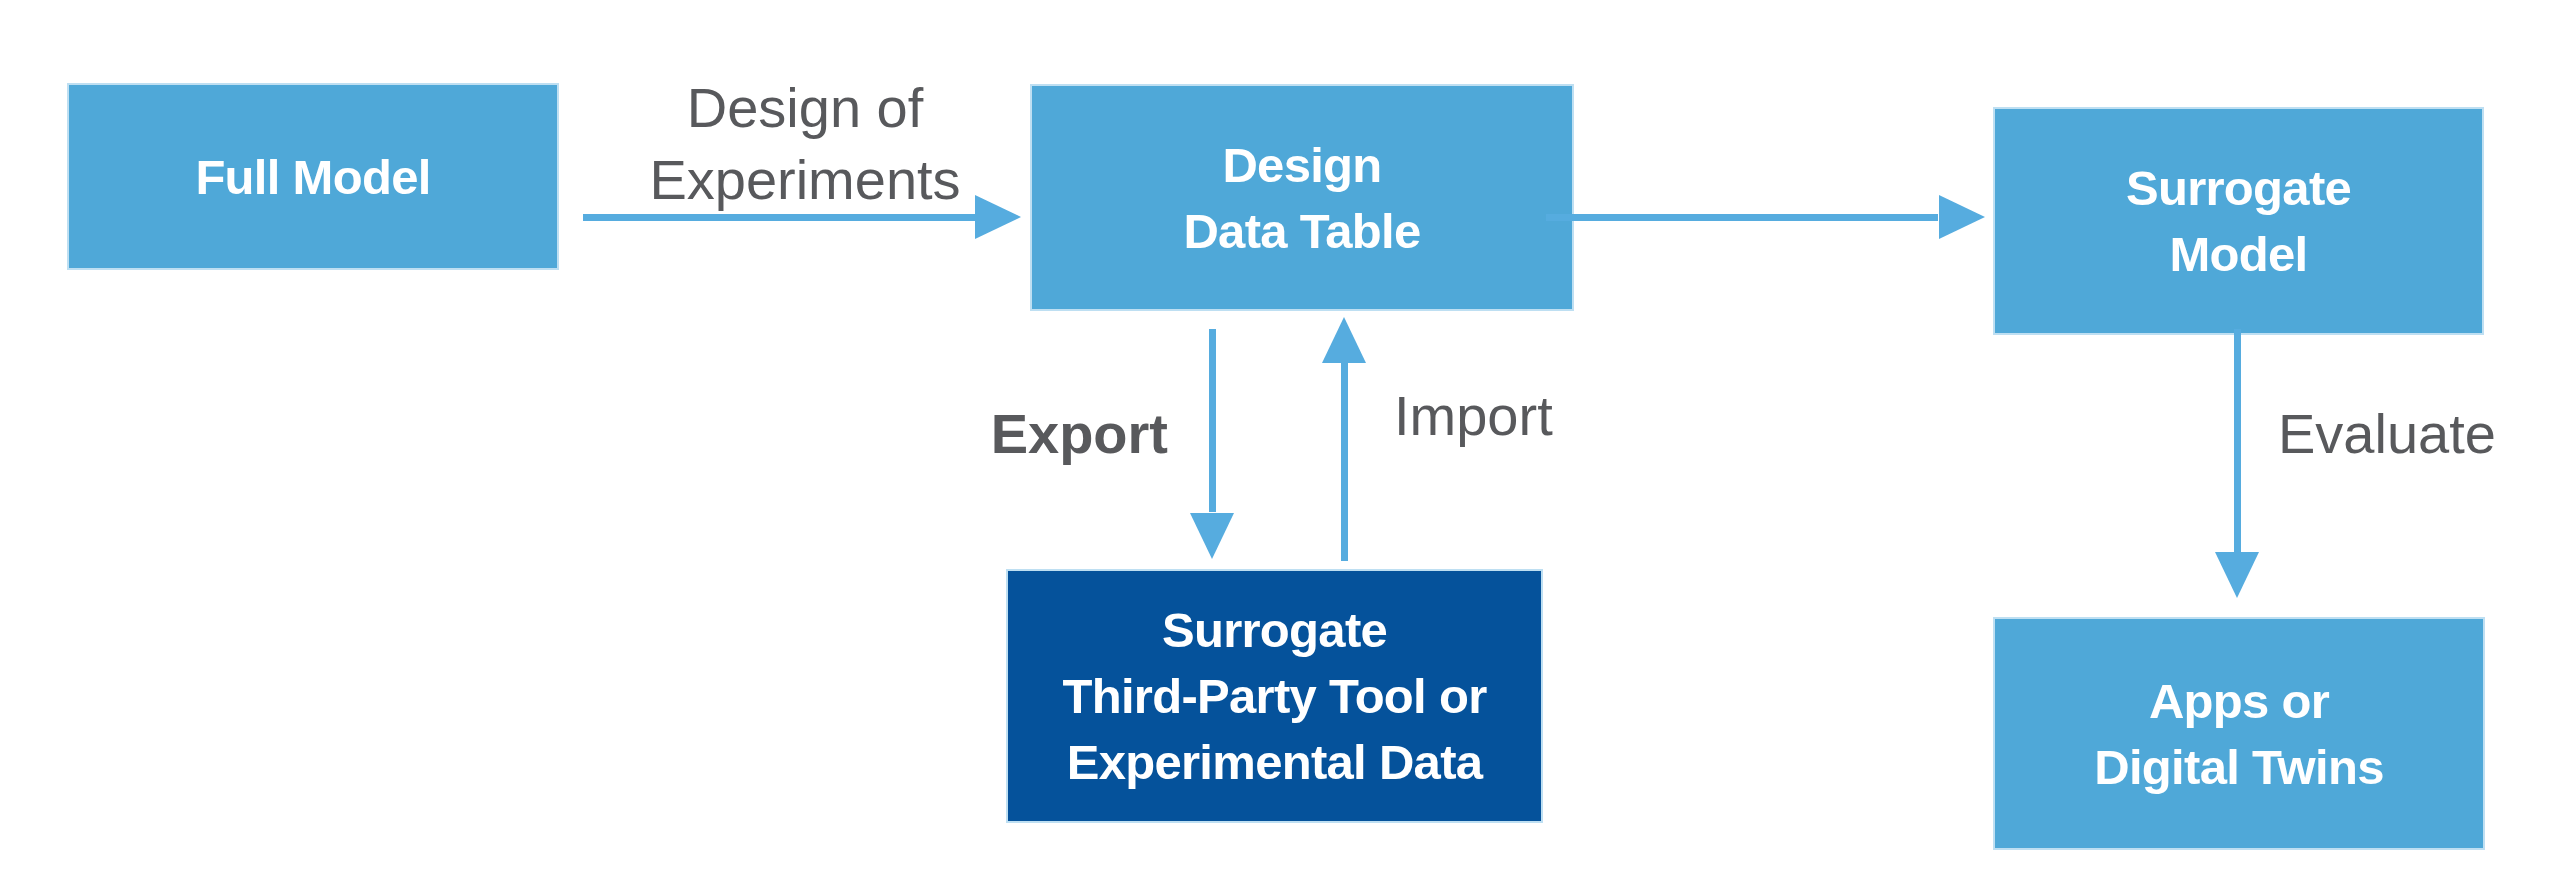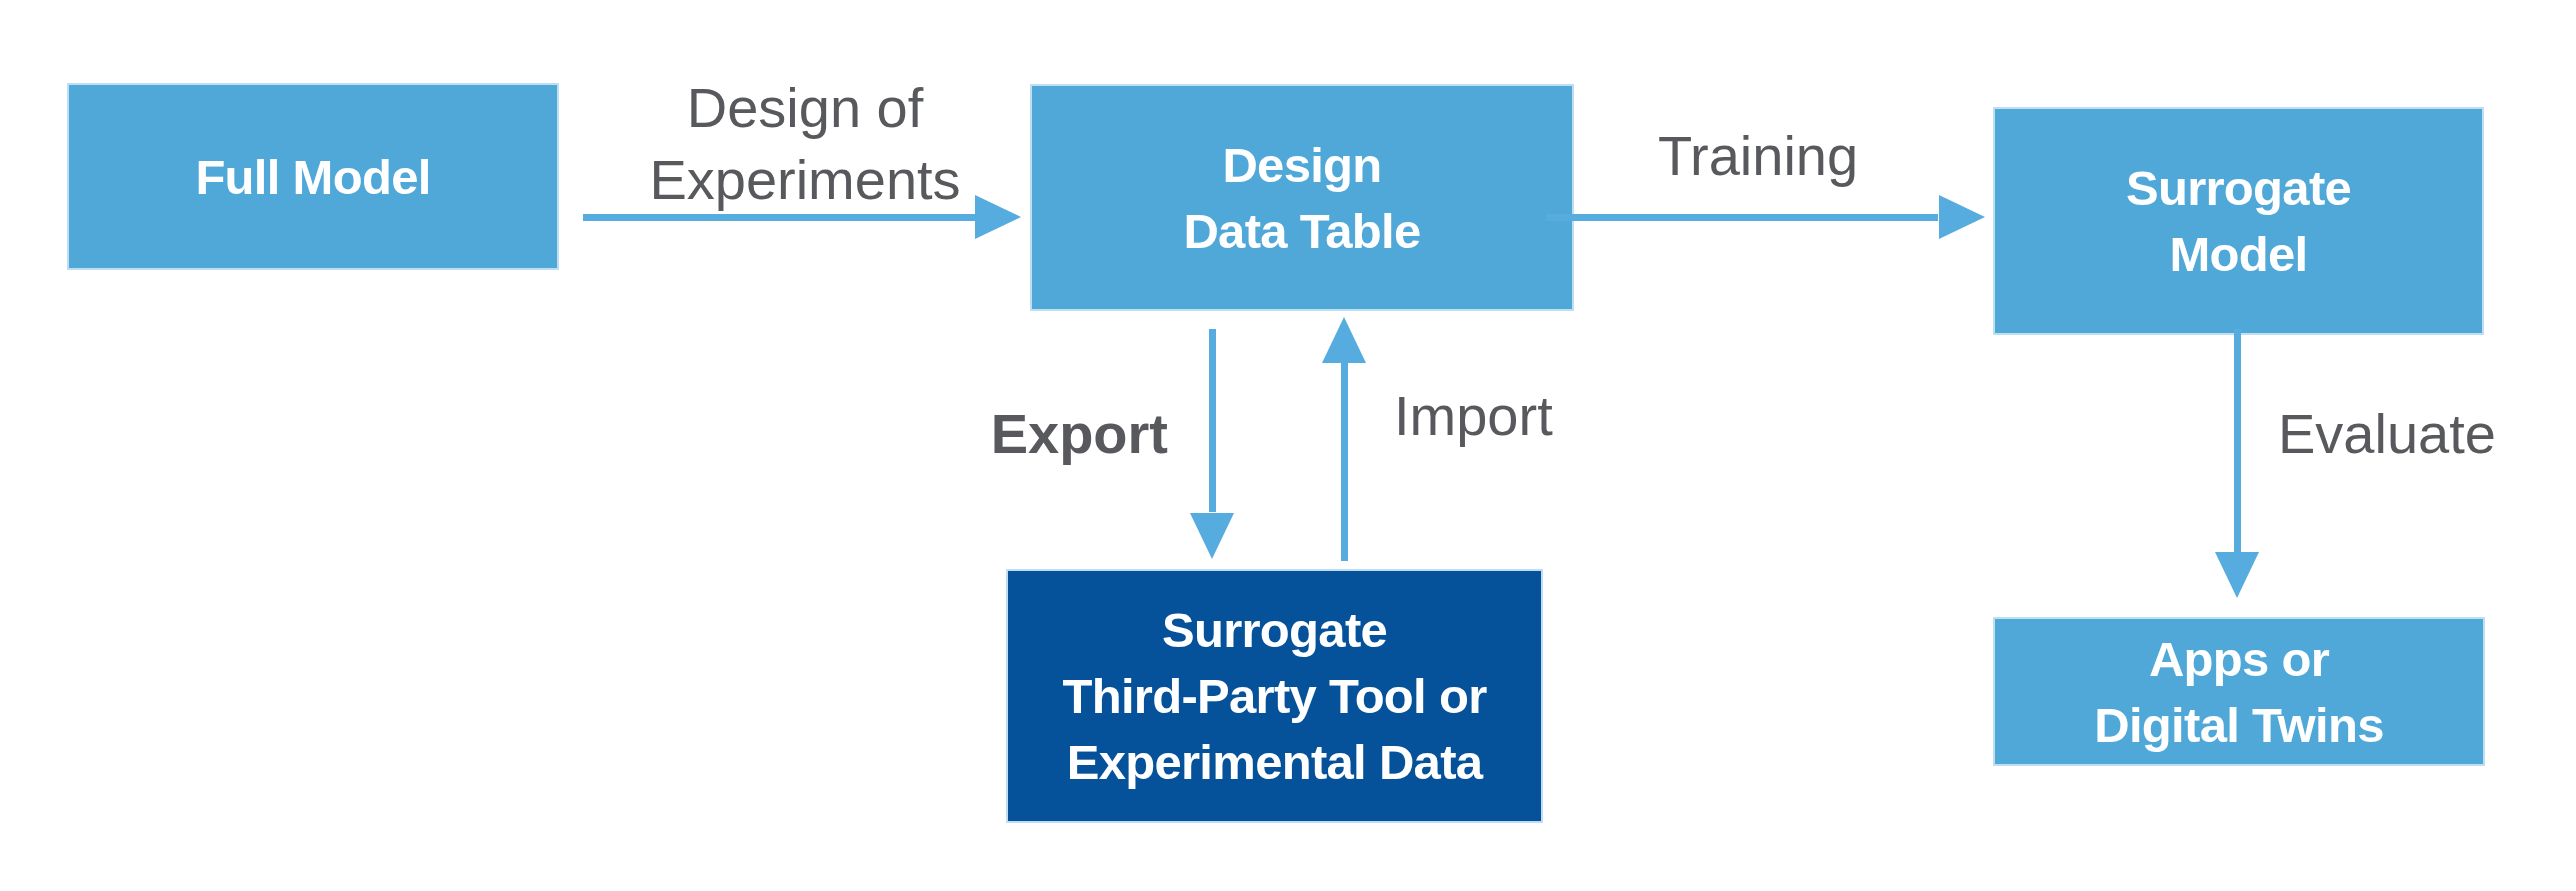--- a/index.html
+++ b/index.html
@@ -23,21 +23,21 @@
   .node-light { background: var(--node-light-blue); }
   .node-dark  { background: var(--node-dark-blue); }
   .node .line { color: var(--node-text-white); font-weight: bold;
                 font-size: 49px; line-height: 66px; white-space: nowrap;
                 letter-spacing: -0.7px; text-align: center; }
 
   #node-full-model        { left: 67px;   top: 83px; width: 492px; height: 187px; }
   #node-design-data-table { left: 1030px; top: 84px; width: 544px; height: 227px; }
   #node-surrogate-model   { left: 1993px; top: 83px; width: 491px; height: 228px; margin-top: 24px; }
   #node-optional          { left: 1006px; top: 569px; width: 537px; height: 254px; }
-  #node-apps              { left: 1993px; top: 617px; width: 492px; height: 149px; }
+  #node-apps              { left: 1993px; top: 617px; width: 492px; height: 233px; }
 
   
   .edge-label { position: absolute; color: var(--label-gray);
                 font-size: 56px; line-height: 72px; white-space: nowrap;
                 text-align: center; }
   #label-doe      { left: 805px; top: 72px;  transform: translateX(-50%); }
   #label-training { left: 1758px; top: 120px; transform: translateX(-50%); }
   #label-export   { right: 1408px; top: 398px; text-align: right; font-weight: bold; }
   #label-import   { left: 1394px; top: 380px; text-align: left; }
   #label-evaluate { left: 2278px; top: 398px; text-align: right; }
@@ -90,23 +90,20 @@
 
   <div class="node node-light" id="node-apps">
     <div class="line">Apps or</div>
     <div class="line">Digital Twins</div>
   </div>
 
   <div class="edge-label" id="label-doe">
     <div>Design of</div>
     <div>Experiments</div>
   </div>
-  <div class="edge-label" id="label-training">
-    <div>Training</div>
-  </div>
   <div class="edge-label" id="label-export">
     <div>Export</div>
   </div>
   <div class="edge-label" id="label-import">
     <div>Import</div>
   </div>
   <div class="edge-label" id="label-evaluate">
     <div>Evaluate</div>
   </div>
 

